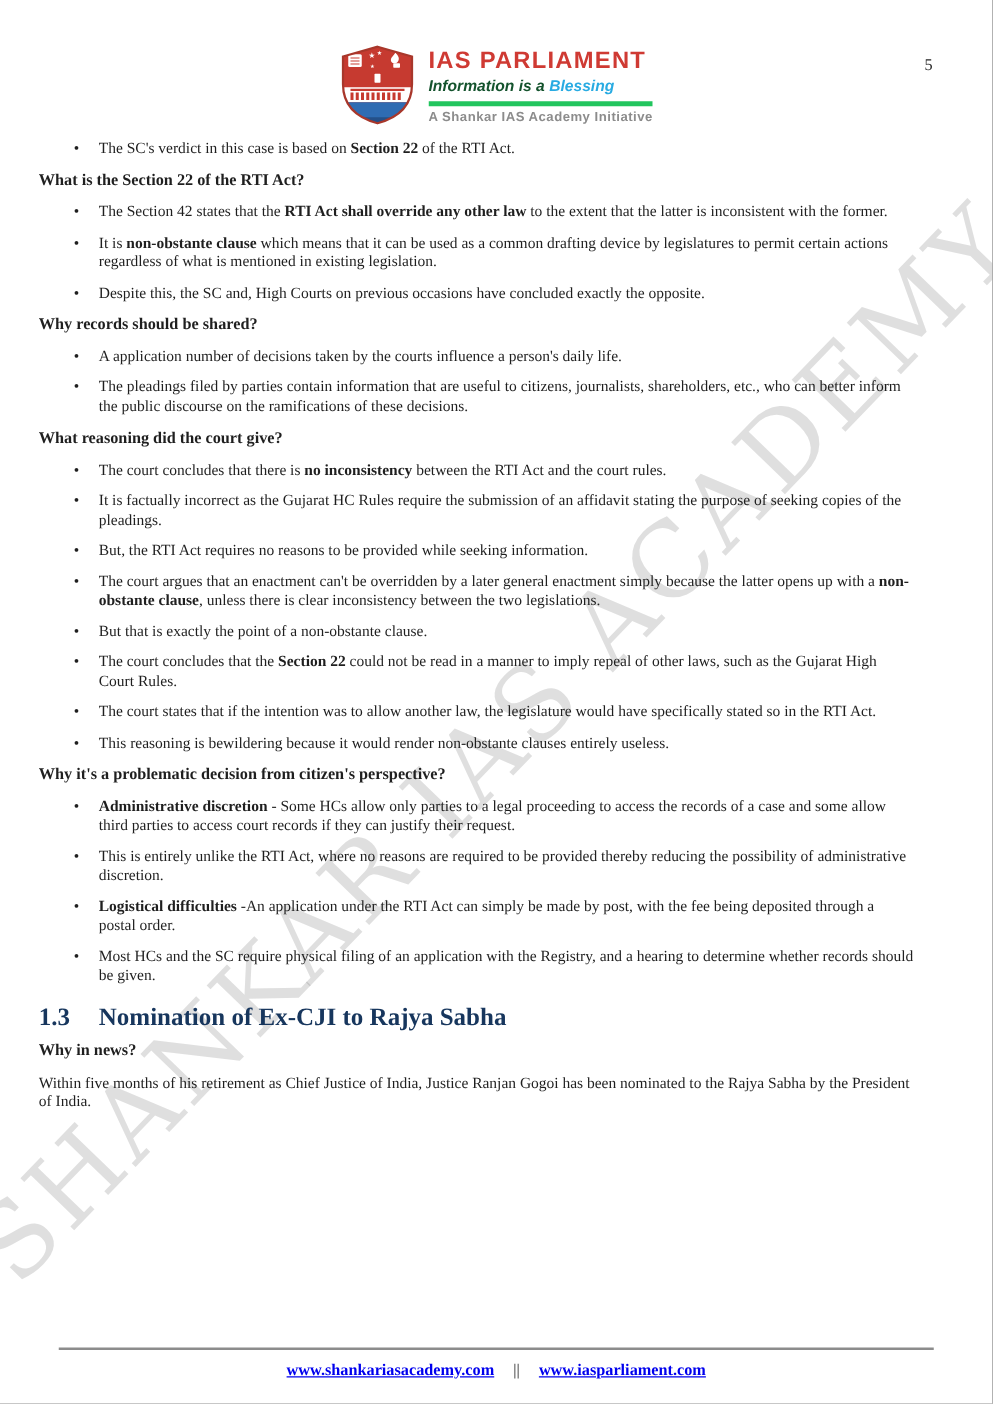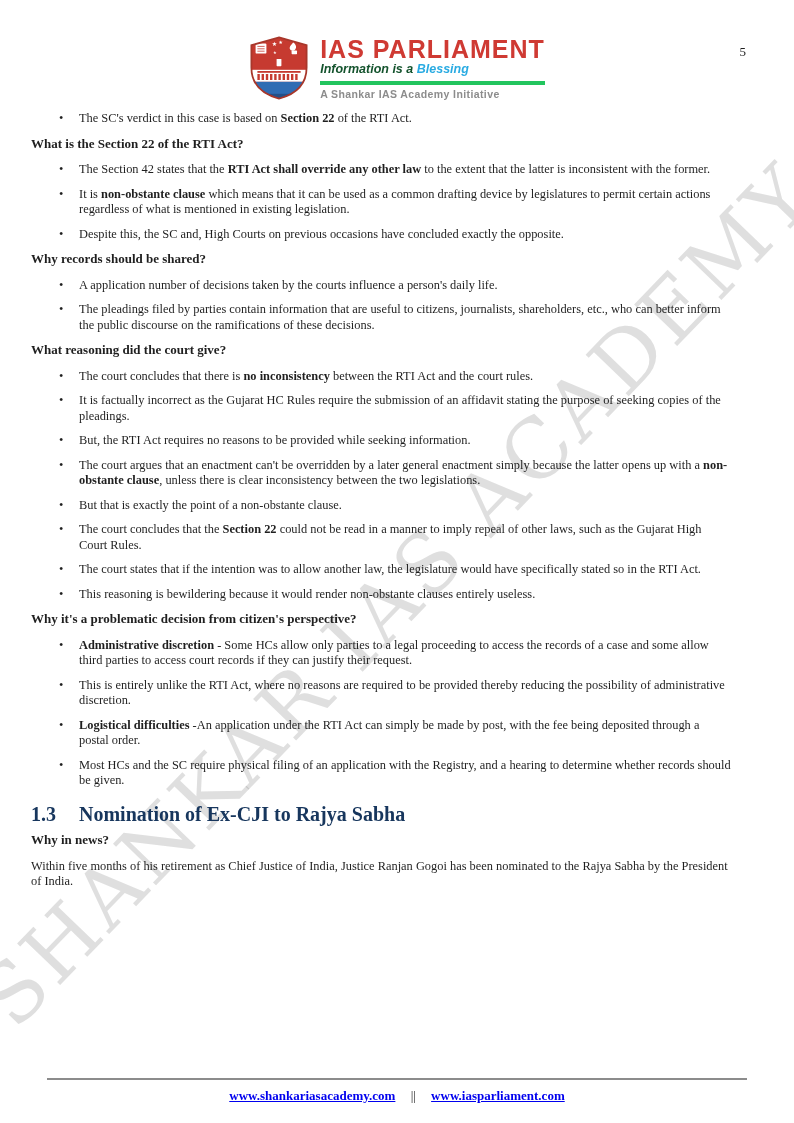--- a/index.html
+++ b/index.html
@@ -34,21 +34,21 @@
   header {
     position: absolute; top: 36px; left: 0; right: 0;
     display: flex; justify-content: center;
     z-index: 2;
   }
   .logo { display: flex; align-items: center; gap: 11px; }
   .logo-shield { flex: 0 0 auto; }
   .logo-text { display: flex; flex-direction: column; }
   .logo-title {
     font-family: "Liberation Sans", sans-serif;
-    font-weight: 700; font-size: 25px; line-height: 26px;
+    font-weight: 700; font-size: 19px; line-height: 26px;
     letter-spacing: 1px;
   }
   .logo-tagline {
     font-family: "Liberation Sans", sans-serif;
     font-style: italic; font-weight: 700;
     font-size: 12.5px; line-height: 15px;
   }
   .logo-subtitle {
     font-family: "Liberation Sans", sans-serif;
     font-weight: 700; font-size: 10.5px; letter-spacing: 0.4px;

